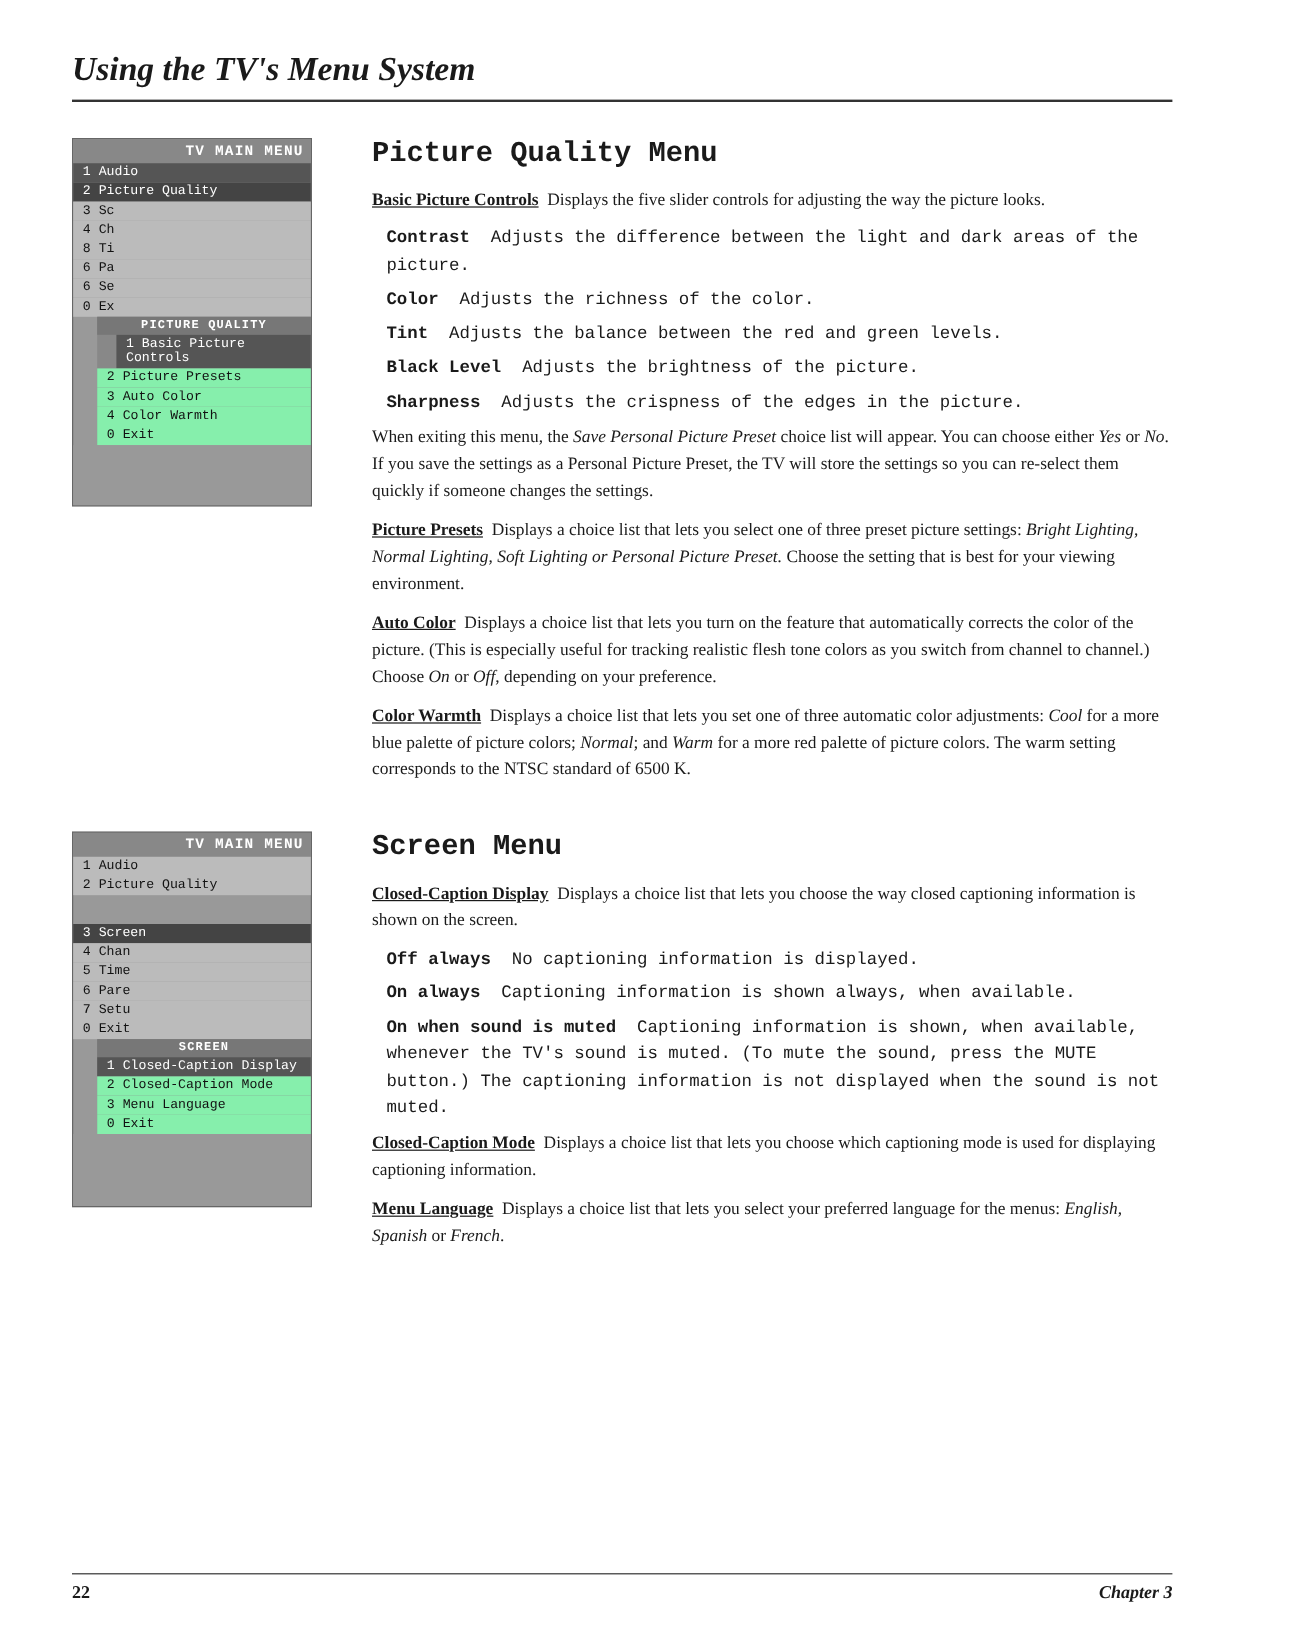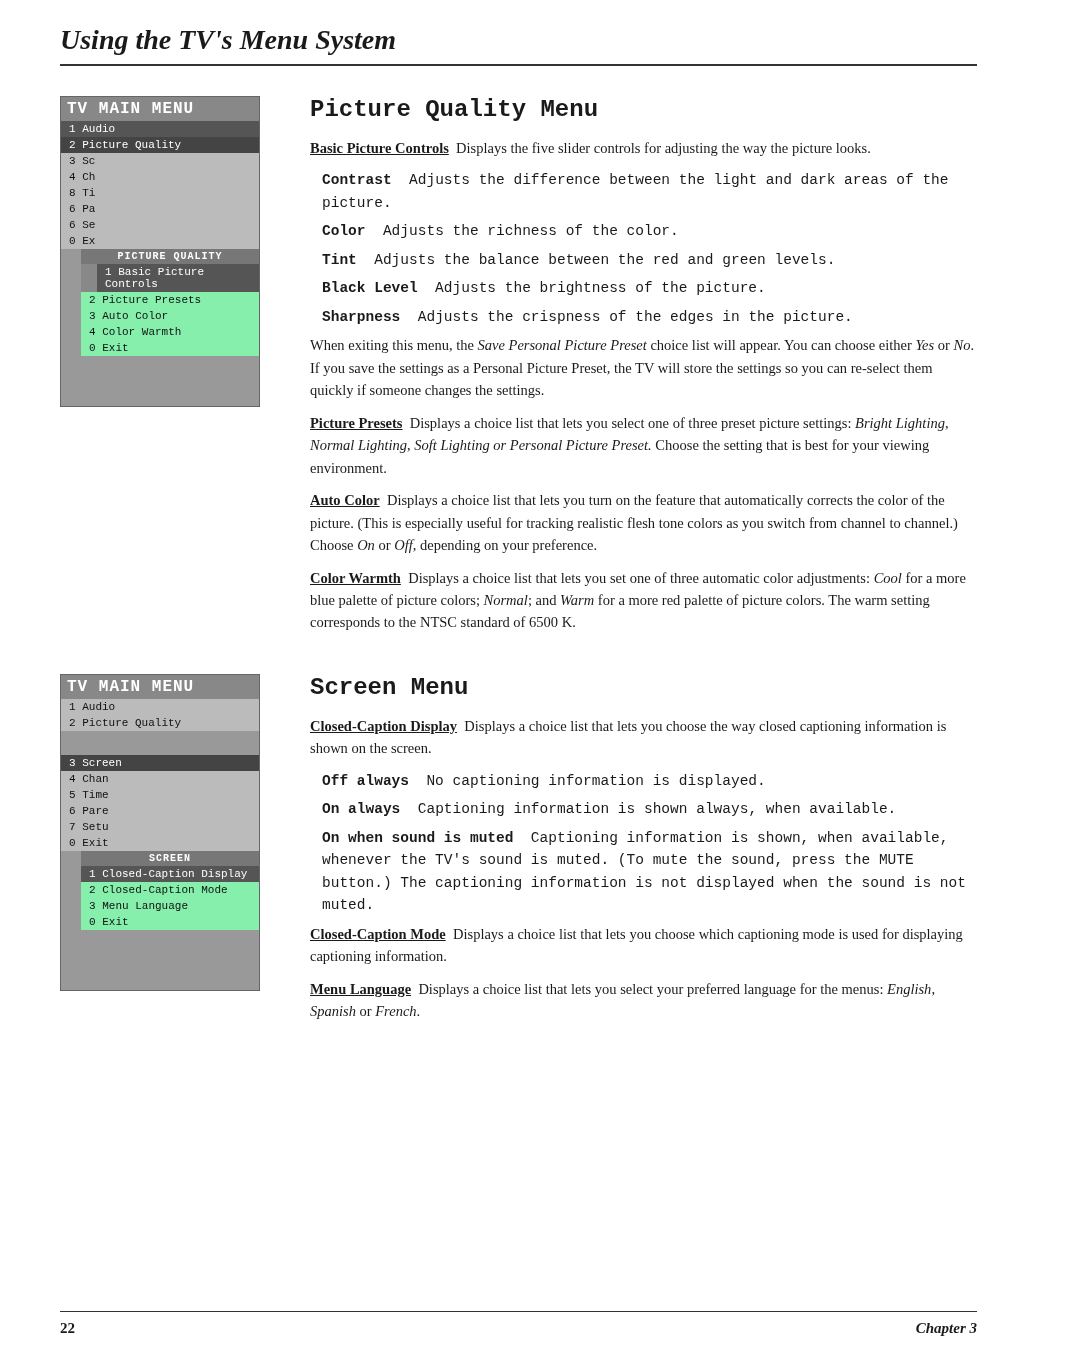--- a/index.html
+++ b/index.html
@@ -10,21 +10,21 @@
       background: #ffffff;
       font-family: Georgia, 'Times New Roman', serif;
       font-size: 15px;
       color: #1a1a1a;
       padding: 0;
     }
 
     .page-container {
       width: 1037px;
       min-height: 1367px;
-      padding: 24px 60px 40px 60px;
+      padding: 43px 60px 40px 60px;
       position: relative;
     }
 
     
     .page-header {
       border-bottom: 2px solid #333;
       padding-bottom: 8px;
       margin-bottom: 30px;
     }
 
@@ -57,23 +57,23 @@
       background: #999;
       width: 200px;
       font-family: 'Courier New', monospace;
       font-size: 11px;
       color: #fff;
       border: 1px solid #666;
     }
 
     .tv-menu-title {
       background: #888;
-      text-align: left;
+      text-align: right;
       padding: 3px 6px;
-      font-size: 16px;
+      font-size: 12px;
       letter-spacing: 1px;
       color: #fff;
       font-weight: bold;
     }
 
     .tv-menu-item {
       padding: 2px 8px;
       color: #111;
       font-size: 11px;
       background: #bbb;

